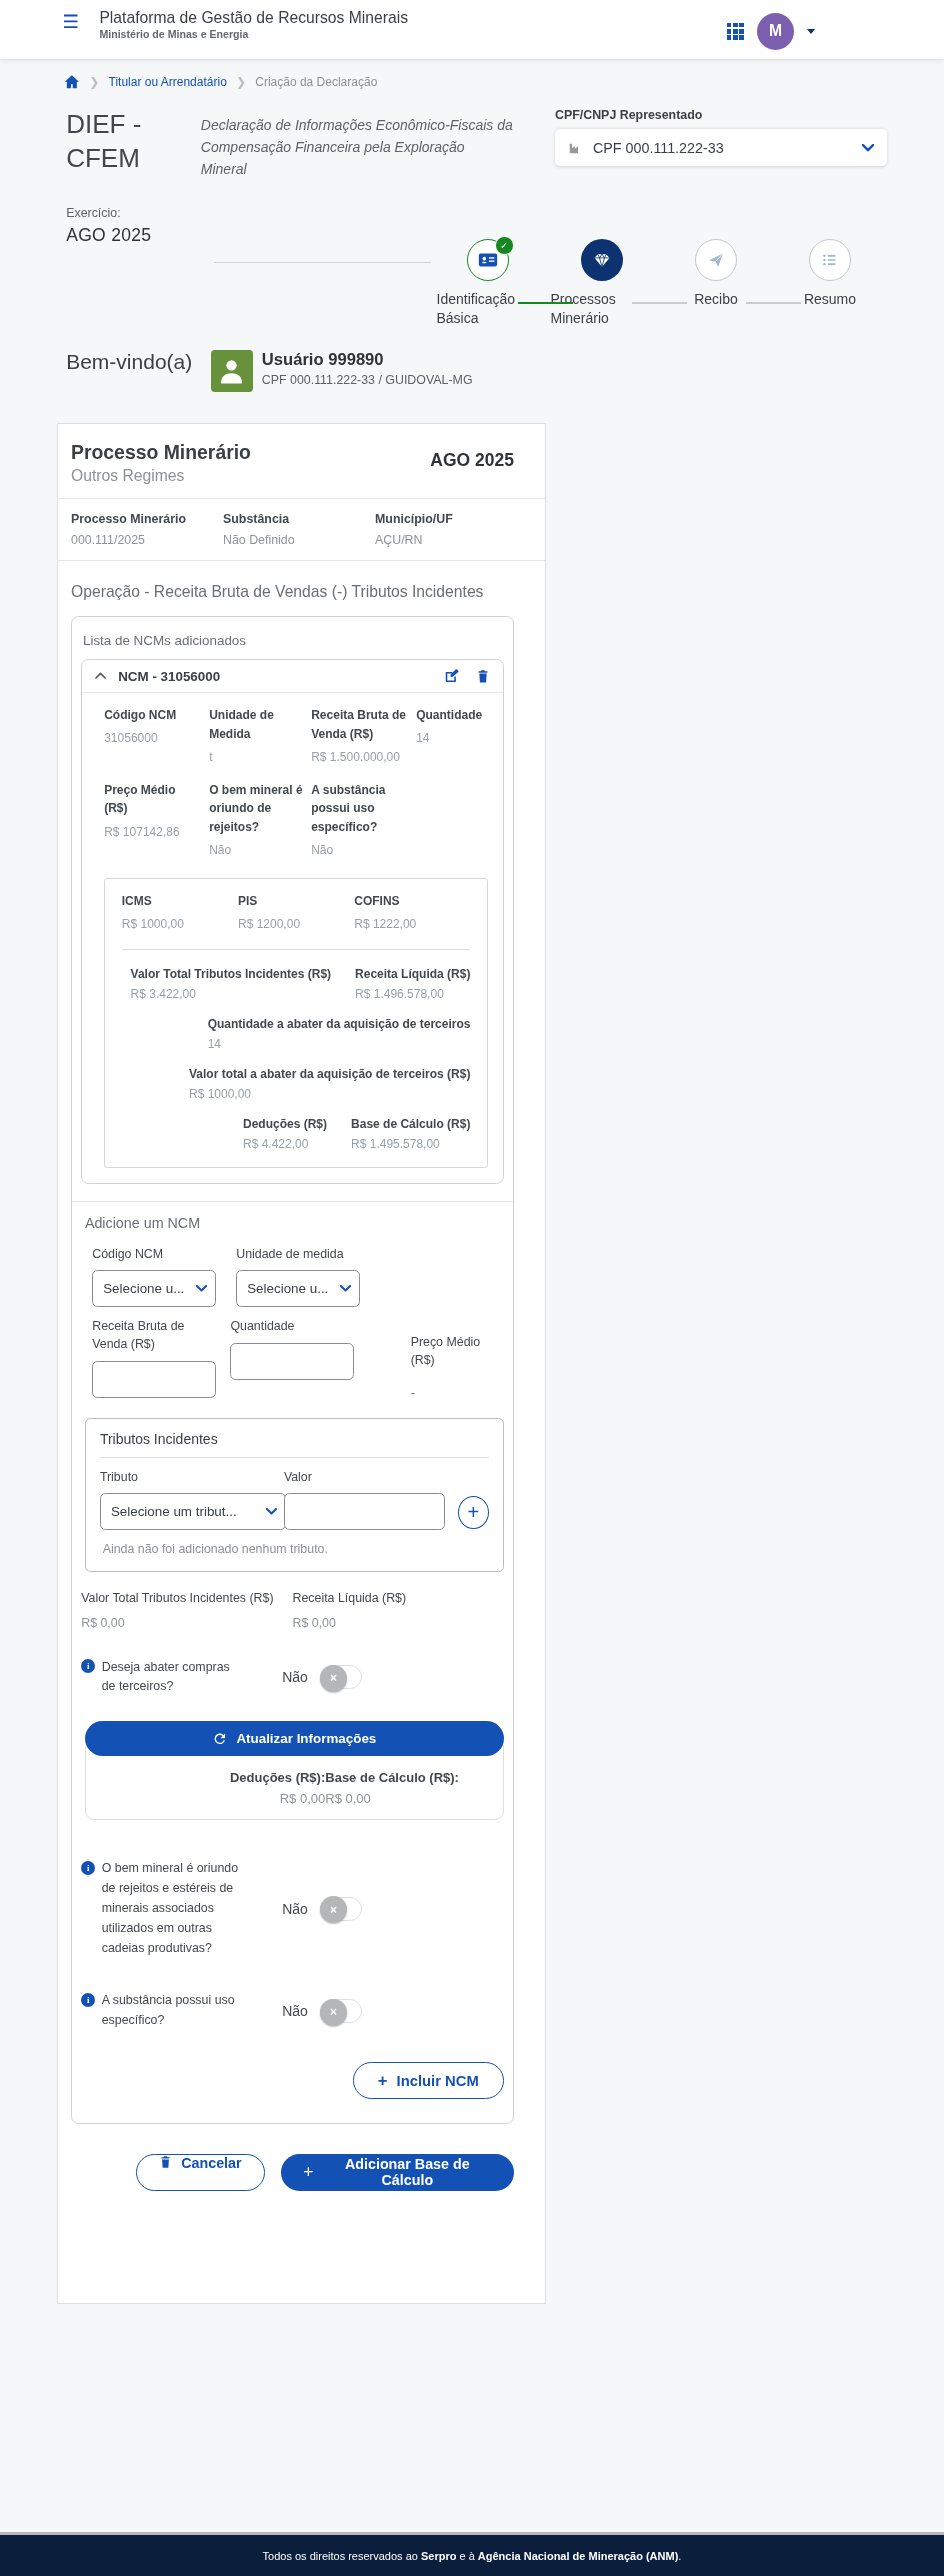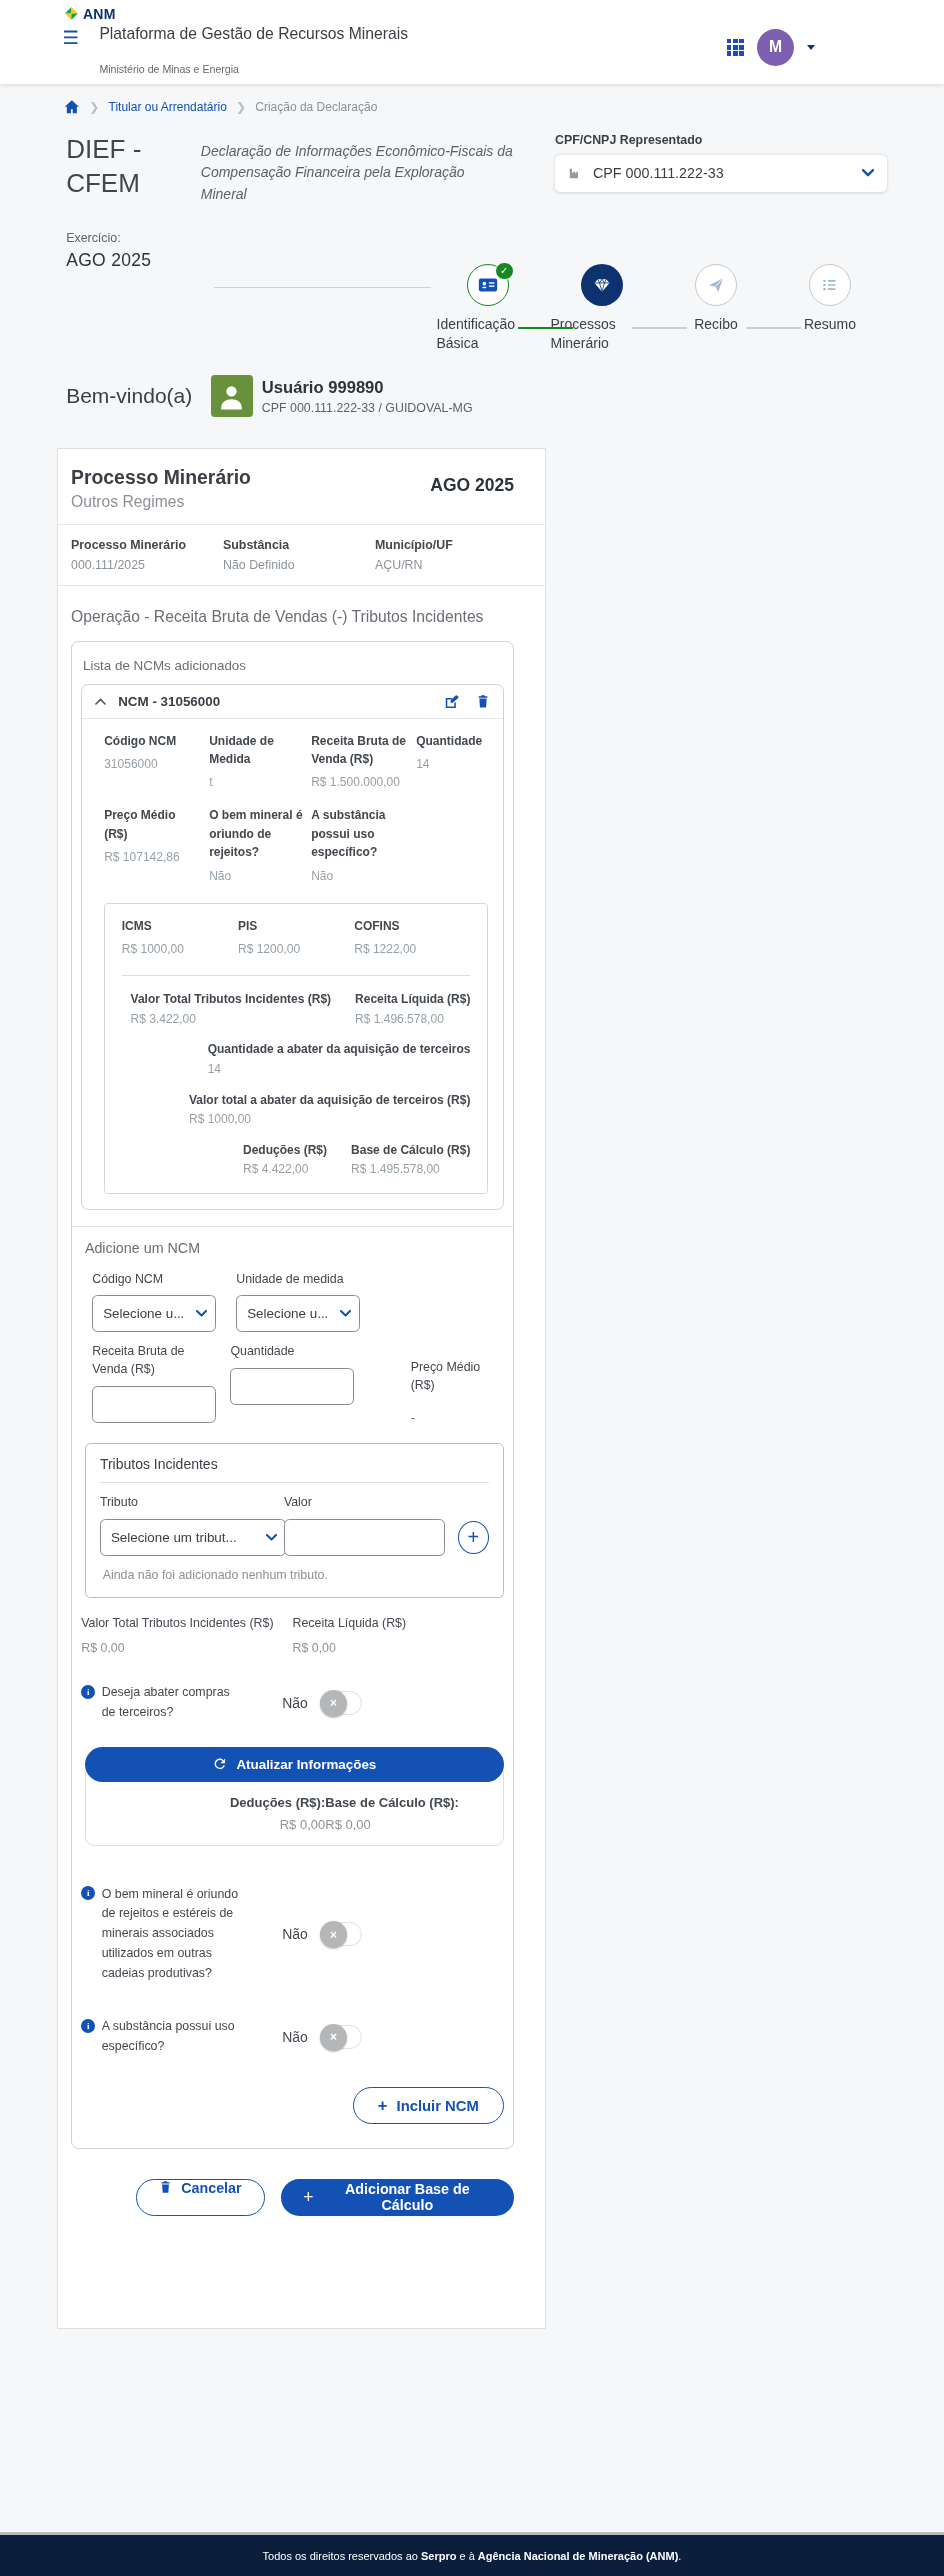--- a/index.html
+++ b/index.html
@@ -8,21 +8,21 @@
 
   
   .header { background:#fff; padding:5.5px 0 9.2px; box-shadow:0 0.9px 4.6px rgba(0,0,0,.12); position:relative; z-index:5; }
   .header-inner { width:830px; margin:0 57px; }
   .logo-row { display:flex; align-items:center; gap:3.7px; padding-left:7.4px; }
   .logo-text { color:#0c326f; font-weight:bold; font-size:14px; letter-spacing:0.3px; }
   .title-row { display:flex; align-items:flex-start; margin-top:3.7px; }
   .hamburger { color:#1351b4; font-size:18.4px; line-height:1; cursor:pointer; padding:3.7px 7.4px 0 5.5px; }
   .app-titles { margin-left:13px; }
   .app-title { font-size:15.7px; color:#3a3f45; }
-  .app-subtitle { font-size:10.6px; color:#64686d; margin-top:20px; }
+  .app-subtitle { font-size:10.6px; color:#64686d; margin-top:1px;font-weight:bold; }
   .header-right { margin-left:auto; margin-right:72px; display:flex; align-items:center; gap:13px; padding-top:3.7px; }
   .grid9 { display:grid; grid-template-columns:repeat(3,4.6px); grid-auto-rows:4.6px; gap:1.8px; cursor:pointer; }
   .grid9 i { background:#1351b4; display:block; }
   .avatar { width:37px; height:37px; border-radius:50%; background:#7d5fb0; color:#fff; font-weight:bold; font-size:15.7px; display:flex; align-items:center; justify-content:center; cursor:pointer; }
   .caret-down { width:0; height:0; border-left:4.6px solid transparent; border-right:4.6px solid transparent; border-top:5.5px solid #0c326f; cursor:pointer; }
 
   
   .container { width:830px; margin:0 57px; }
   .breadcrumb { display:flex; align-items:center; gap:9.2px; padding:14.8px 0 9.2px 7.4px; font-size:12px; }
   .crumb-sep { color:#b9bcc0; font-size:12px; }
@@ -50,21 +50,21 @@
   .step + .step::before { content:""; position:absolute; top:63px; right:calc(50% + 29.5px); width:calc(100% - 59px); height:1.8px; background:#c9ccd0; }
   .step.done + .step::before { background:#168821; }
   .step-circle { width:42px; height:42px; border-radius:50%; display:flex; align-items:center; justify-content:center; position:relative; background:#fff; }
   .step.done .step-circle { border:1.8px solid #168821; }
   .step.active .step-circle { background:#0c326f; }
   .step.pending .step-circle { border:0.9px solid #c5c8cb; }
   .step-badge { position:absolute; top:-3.7px; right:-5.5px; width:18.4px; height:18.4px; border-radius:50%; background:#168821; color:#fff; font-size:10px; display:flex; align-items:center; justify-content:center; border:1.8px solid #fff; }
   .step-label { margin-top:9.2px; font-size:14px; color:#3a3f45; text-align:left; line-height:1.35; max-width:103px; }
 
   
-  .welcome-row { display:flex; align-items:center; margin-top:22px; padding-left:9.2px; }
+  .welcome-row { display:flex; margin-top:22px; padding-left:9.2px; }
   .welcome-greeting { font-size:21px; color:#3a3f45; }
   .welcome-avatar { width:42px; height:42px; border-radius:3.7px; background:#68913c; margin-left:18.4px; display:flex; align-items:center; justify-content:center; }
   .welcome-texts { margin-left:9.2px; }
   .welcome-name { font-size:16.6px; font-weight:bold; color:#2e3338; }
   .welcome-info { font-size:12.4px; color:#5d6269; margin-top:2.8px; }
 
   
   .columns { display:flex; gap:9.2px; margin-top:31px; align-items:stretch; }
   .sidebar { width:252px; background:#fff; border:0.9px solid #dcdee0; padding:28px 41px 0 33px; }
   .side-step { display:flex; align-items:center; cursor:pointer; }
@@ -169,29 +169,20 @@
   .footer { margin-top:auto; border-top:3.7px solid #b7babd; background:#0b1f3d; height:44px; display:flex; align-items:center; justify-content:center; }
   .footer-text { color:#fff; font-size:11px; }
 </style>
 </head>
 <body>
 
 <div class="page">
 
   <div class="header">
     <div class="header-inner">
-      <div class="logo-row">
-        <svg width="14.8" height="14.8" viewBox="0 0 16 16">
-          <path d="M1 8 L8 1 L8 8 Z" fill="#14a05a"></path>
-          <path d="M8 1 L15 8 L8 8 Z" fill="#f9c322"></path>
-          <path d="M1 8 L8 15 L8 8 Z" fill="#f9c322"></path>
-          <path d="M8 8 L15 8 L8 15 Z" fill="#14a05a"></path>
-        </svg>
-        <span class="logo-text">ANM</span>
-      </div>
       <div class="title-row">
         <span class="hamburger">☰</span>
         <div class="app-titles">
           <div class="app-title">Plataforma de Gestão de Recursos Minerais</div>
           <div class="app-subtitle">Ministério de Minas e Energia</div>
         </div>
         <div class="header-right">
           <div class="grid9">
             <i></i>
               <i></i>

